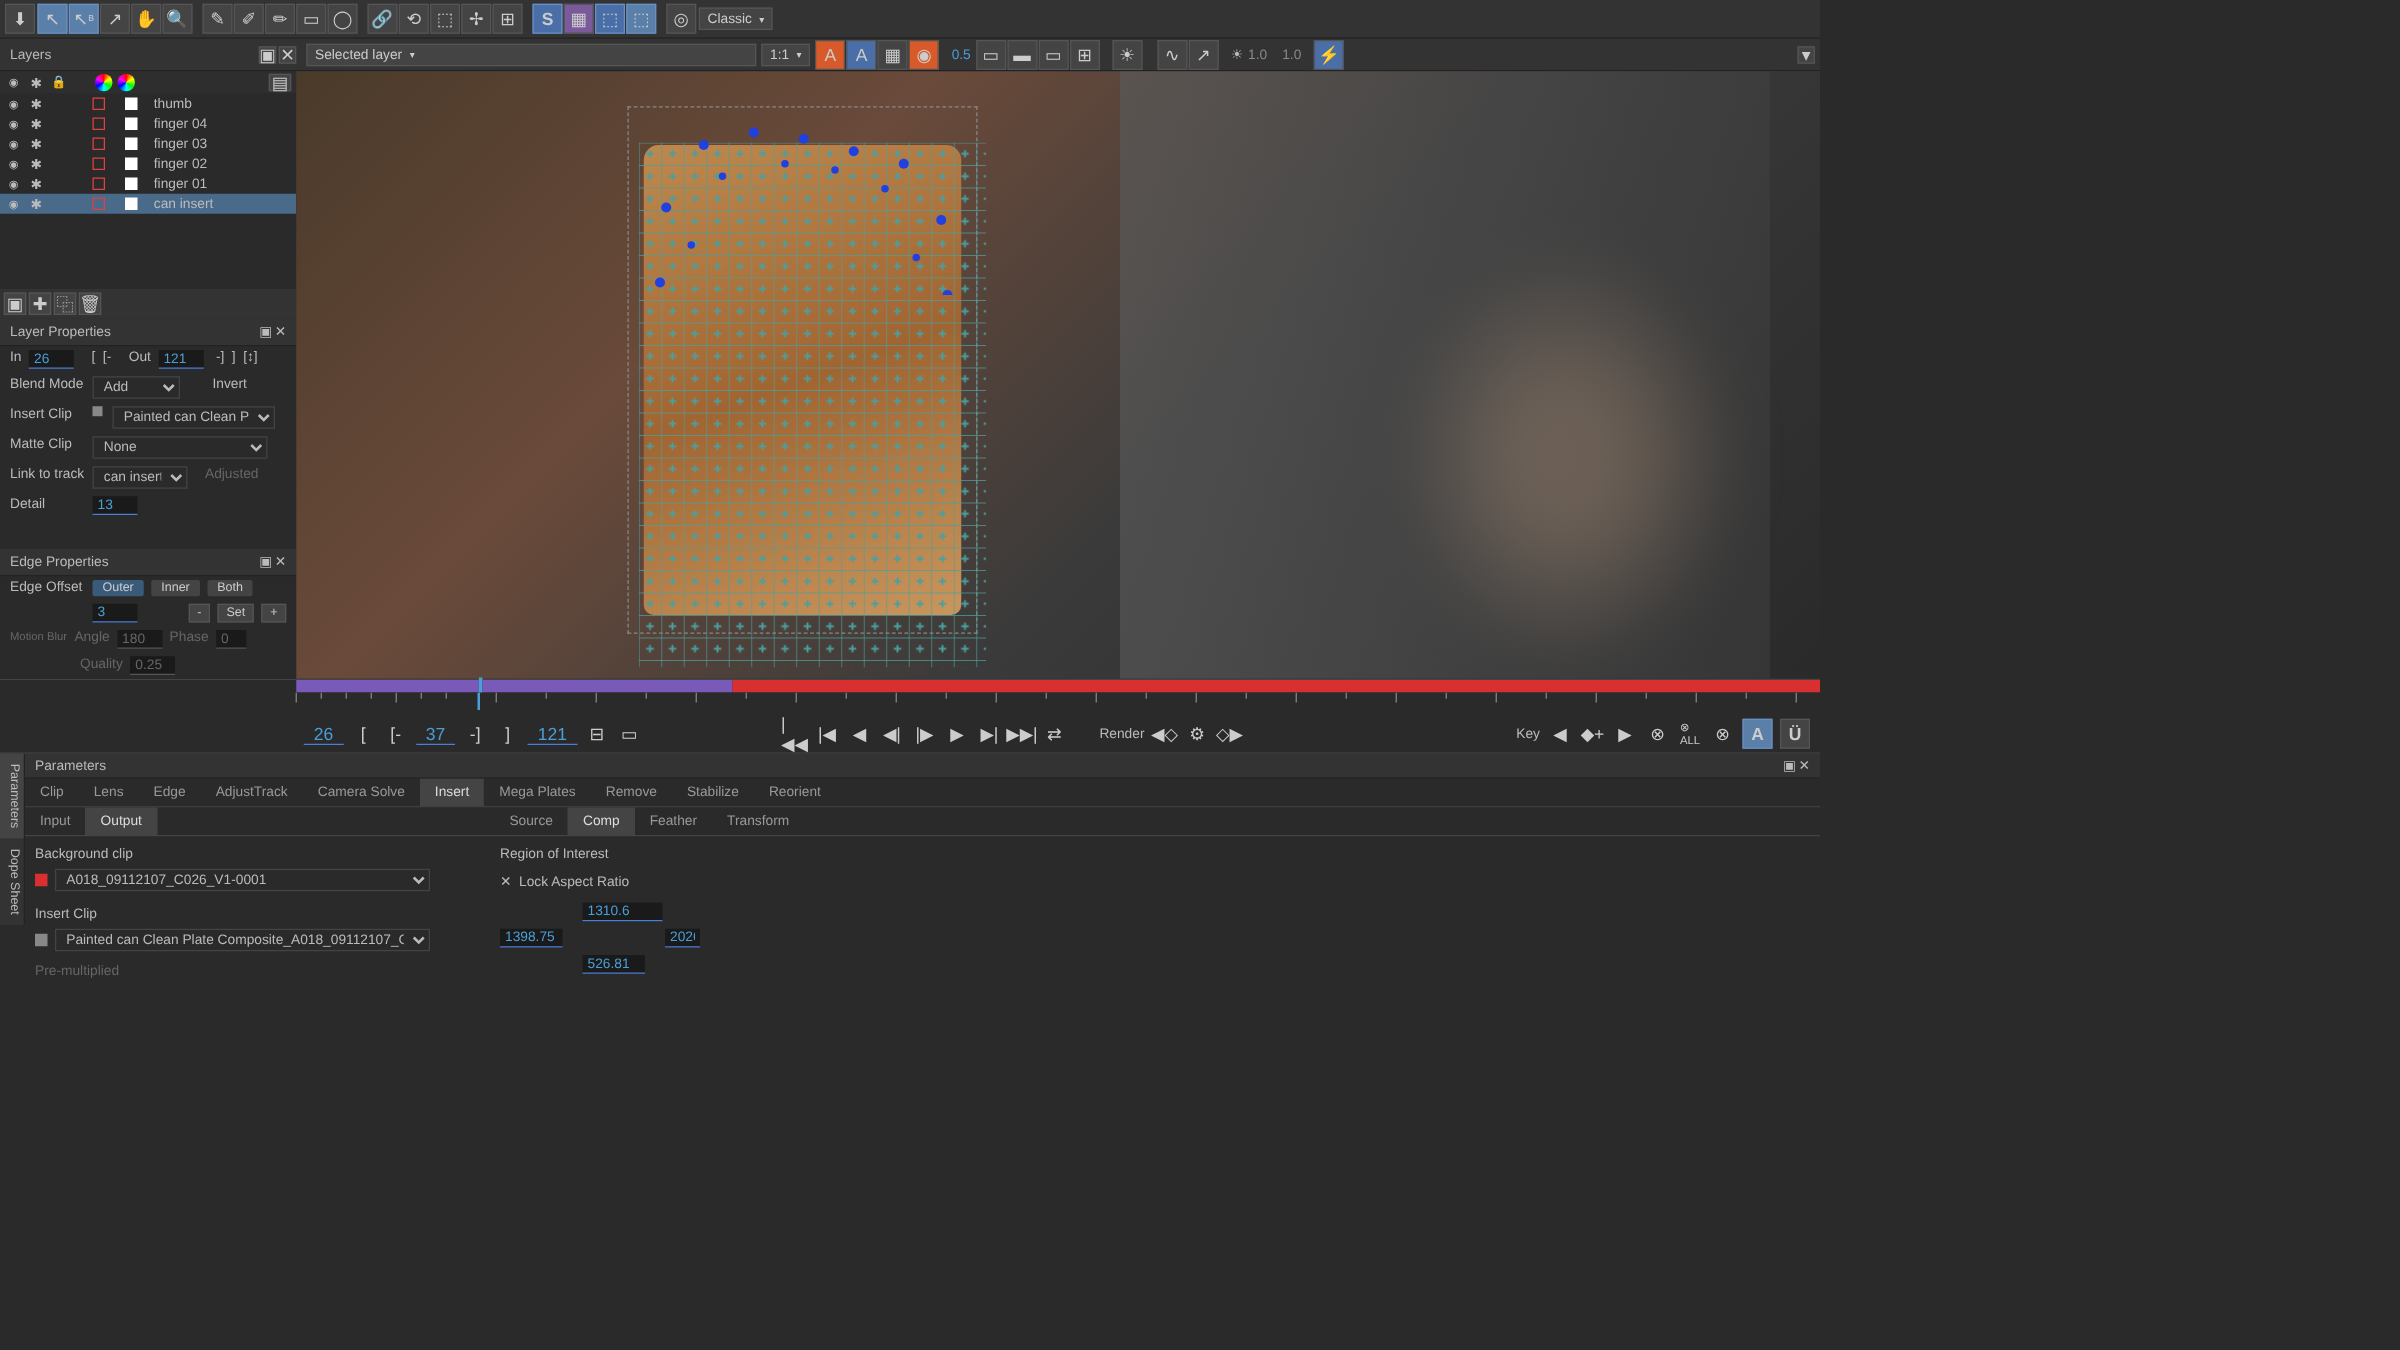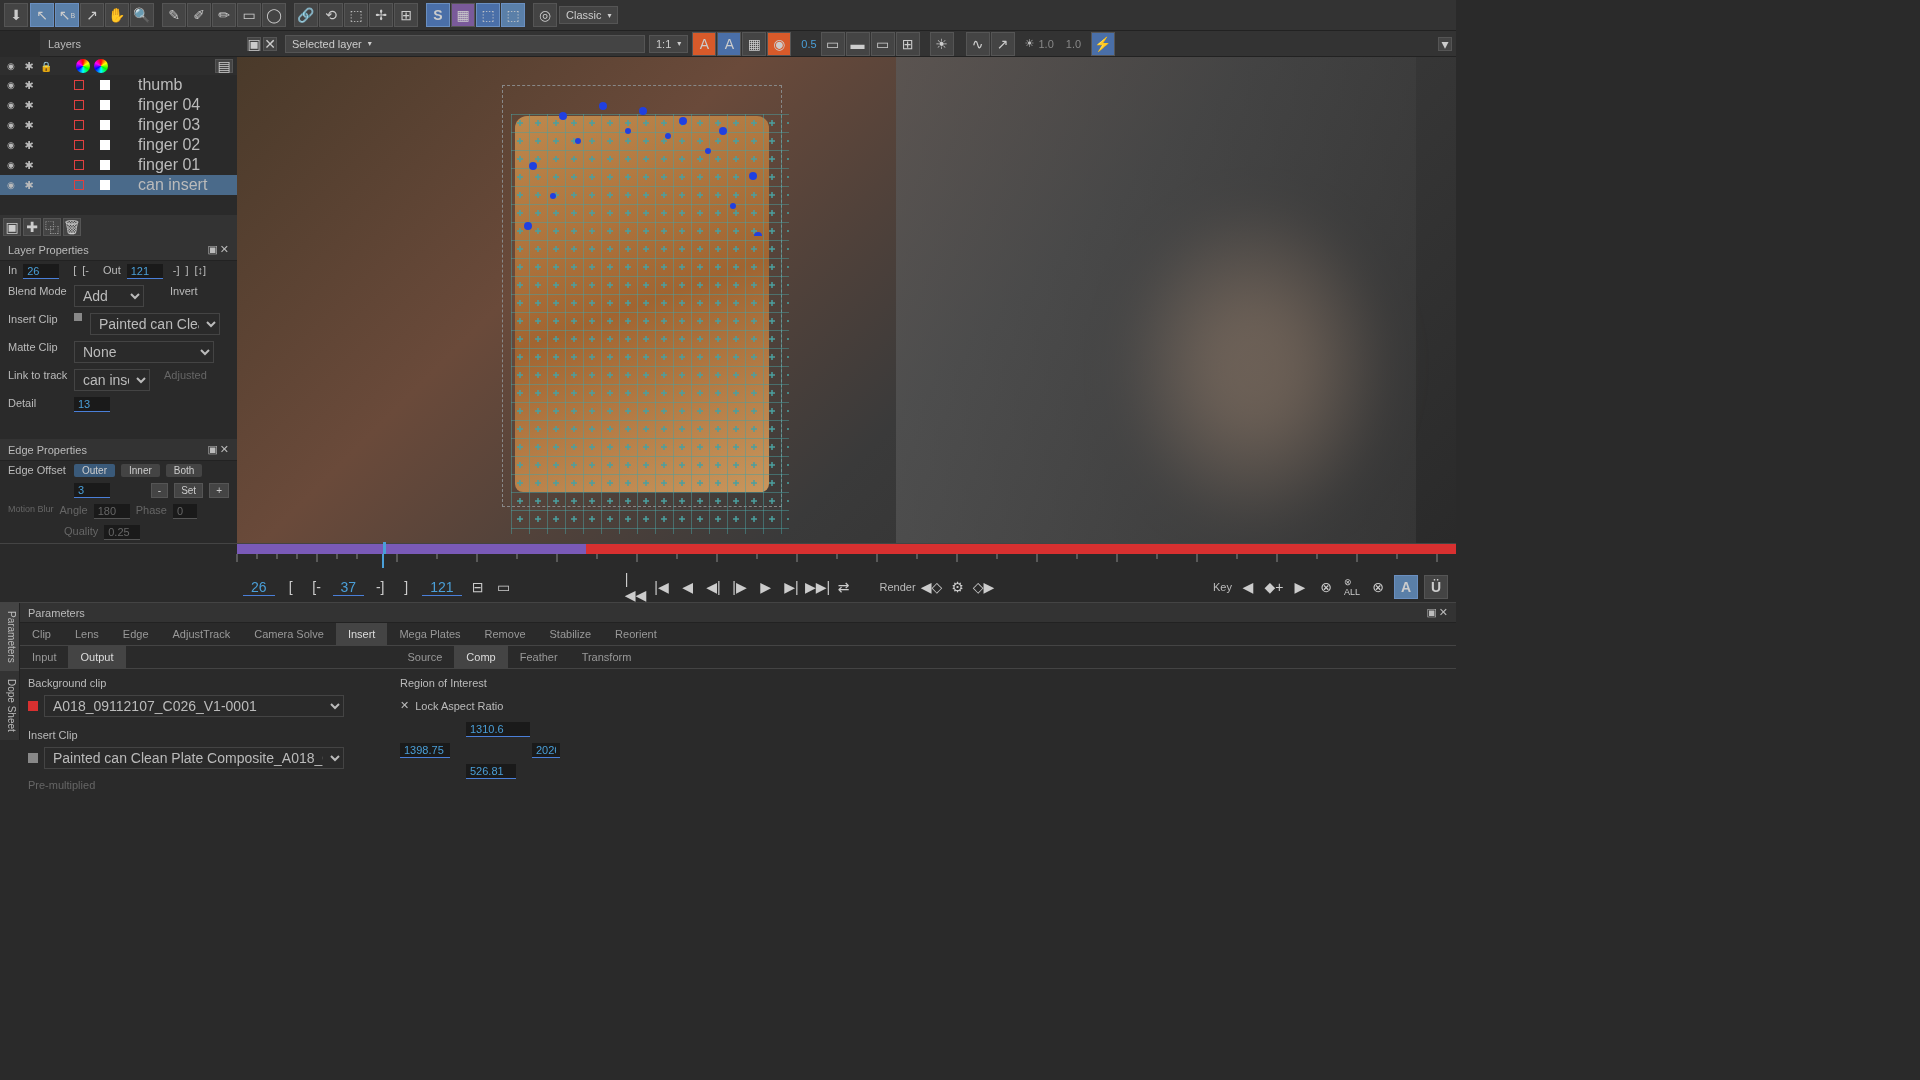--- a/index.html
+++ b/index.html
@@ -3,38 +3,38 @@
 <meta charset="utf-8">
 <style>
 * { margin: 0; padding: 0; box-sizing: border-box; font-family: Arial, sans-serif; }
 body { background: #2a2a2a; color: #bbb; font-size: 11px; overflow: hidden; width: 1456px; height: 819px; }
 .toolbar { background: #333; height: 31px; display: flex; align-items: center; padding: 0 4px; gap: 2px; border-bottom: 1px solid #222; }
 .tool-btn { width: 24px; height: 24px; background: #444; border: 1px solid #555; display: flex; align-items: center; justify-content: center; color: #ccc; cursor: pointer; font-size: 14px; }
 .tool-btn.active { background: #5a7fa8; border-color: #6a8fc0; }
 .tool-btn.active-purple { background: #7a5a9a; }
 .tool-group { display: flex; gap: 1px; margin-right: 6px; }
 .dropdown { background: #444; border: 1px solid #555; padding: 2px 6px; color: #ccc; cursor: pointer; display: flex; align-items: center; gap: 4px; }
-.secondary-bar { background: #333; height: 26px; display: flex; align-items: center; padding: 0 4px; gap: 4px; border-bottom: 1px solid #222; margin-left: 40px; }
+.secondary-bar { background: #333; height: 26px; display: flex; align-items: center; padding: 0 4px; gap: 4px; border-bottom: 1px solid #222; }
 .main-area { display: flex; height: 486px; }
 .left-panel { width: 237px; background: #2a2a2a; display: flex; flex-direction: column; }
 .panel-header { background: #333; padding: 4px 8px; display: flex; justify-content: space-between; align-items: center; border-bottom: 1px solid #222; }
 .panel-header-mini { display: flex; gap: 2px; }
 .layers-list { flex: 1; overflow: auto; background: #2a2a2a; }
 .layer-header-row { display: flex; padding: 2px 4px; align-items: center; gap: 4px; background: #2e2e2e; }
 .layer-row { display: flex; padding: 1px 4px; align-items: center; gap: 4px; }
 .layer-row.selected { background: #4a6a8a; }
 .layer-icon { width: 14px; height: 14px; display: flex; align-items: center; justify-content: center; font-size: 10px; }
 .layer-swatch-red { width: 10px; height: 10px; border: 1px solid #e04040; }
 .layer-swatch-white { width: 10px; height: 10px; background: #fff; }
-.layer-name { margin-left: 24px; flex: 1; font-size: 16px; }
+.layer-name { margin-left: 9px; flex: 1; font-size: 11px; }
 .panel-buttons { background: #333; padding: 3px; display: flex; gap: 2px; }
 .prop-row { display: flex; align-items: flex-start; padding: 3px 8px; gap: 6px; font-size: 11px; }
 .prop-label { min-width: 60px; }
 .prop-input { background: #1a1a1a; border: none; border-bottom: 1px solid #4a7fd8; color: #4a9fd8; padding: 1px 4px; width: 36px; font-size: 11px; }
-.prop-select { background: #2a2a2a; border: 1px solid #444; color: #bbb; padding: 1px 4px; font-size: 14px; }
+.prop-select { background: #2a2a2a; border: 1px solid #444; color: #bbb; padding: 1px 4px; font-size: 11px; }
 .pill-btn { background: #3a5a7a; color: #ccc; padding: 1px 8px; border-radius: 2px; font-size: 10px; cursor: pointer; }
 .pill-btn.inactive { background: #444; }
 .small-btn { background: #444; border: 1px solid #555; padding: 1px 6px; color: #ccc; font-size: 10px; cursor: pointer; }
 .viewer { flex: 1; background: #3a3a3a; position: relative; overflow: hidden; }
 .viewer-content { position: absolute; inset: 0; background: linear-gradient(135deg, #4a3a2a 0%, #6a4a3a 30%, #3a3a3a 60%, #2a2a2a 100%); }
 .tracking-viz { position: absolute; left: 265px; top: 28px; width: 280px; height: 422px; border: 1px dashed #888; }
 .tracking-grid { position: absolute; inset: 28px 8px 8px 8px; }
 .timeline-area { background: #2a2a2a; border-top: 1px solid #444; }
 .timeline-bar { height: 10px; background: #2a2a2a; position: relative; display: flex; }
 .timeline-purple { background: #7a5ab8; height: 100%; }

